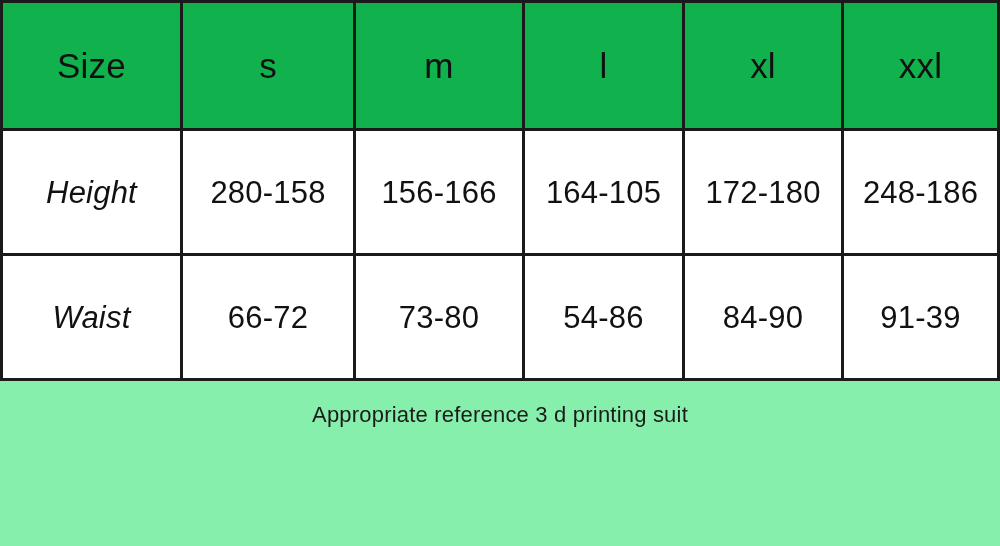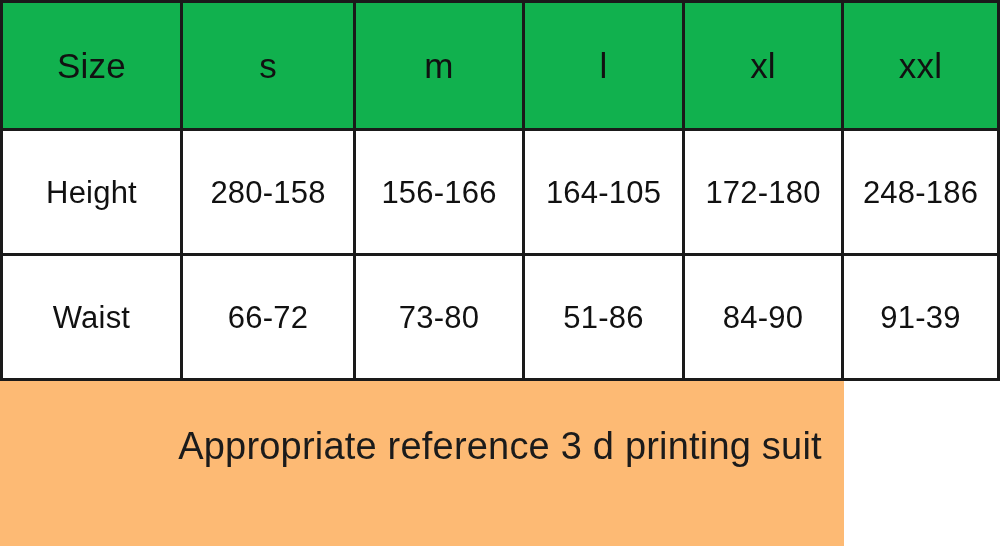--- a/index.html
+++ b/index.html
@@ -10,23 +10,23 @@
   body {
     width: 1000px;
     height: 546px;
     overflow: hidden;
     font-family: "Liberation Sans", sans-serif;
     color: #000000;
   }
 
   #page {
     position: relative;
-    width: 844px;
+    width: 1000px;
     height: 546px;
-    background: #fdba74;
+    background: #86efac;
     box-sizing: border-box;
   }
 
   
   .size-table-wrap {
     position: absolute;
     left: 0px;
     top: 0px;
     width: 997px;
     height: 381px;
@@ -66,30 +66,31 @@
 
   tr.data-row td {
     background: #ffffff;
     height: 76px;
     font-size: 31px;
     line-height: 1;
   }
 
   td.row-label {
     font-size: 31px;
+    font-style: italic;
   }
 
   
   .caption {
     position: absolute;
     left: 0;
-    top: 425px;
+    top: 402px;
     width: 1000px;
     text-align: center;
-    font-size: 38px;
+    font-size: 22px;
     color: #1b1b1b;
     letter-spacing: 0.2px;
     font-weight: 400;
   }
 </style>
 </head>
 <body>
 
 <div id="page">
 
@@ -120,21 +121,21 @@
           <td>164-105</td>
           <td>172-180</td>
           <td>248-186</td>
         </tr>
 
 
         <tr class="data-row">
           <td class="row-label">Waist</td>
           <td>66-72</td>
           <td>73-80</td>
-          <td>51-86</td>
+          <td>54-86</td>
           <td>84-90</td>
           <td>91-39</td>
         </tr>
 
       </tbody>
     </table>
   </div>
 
   <div class="caption">Appropriate reference 3 d printing suit</div>
 

